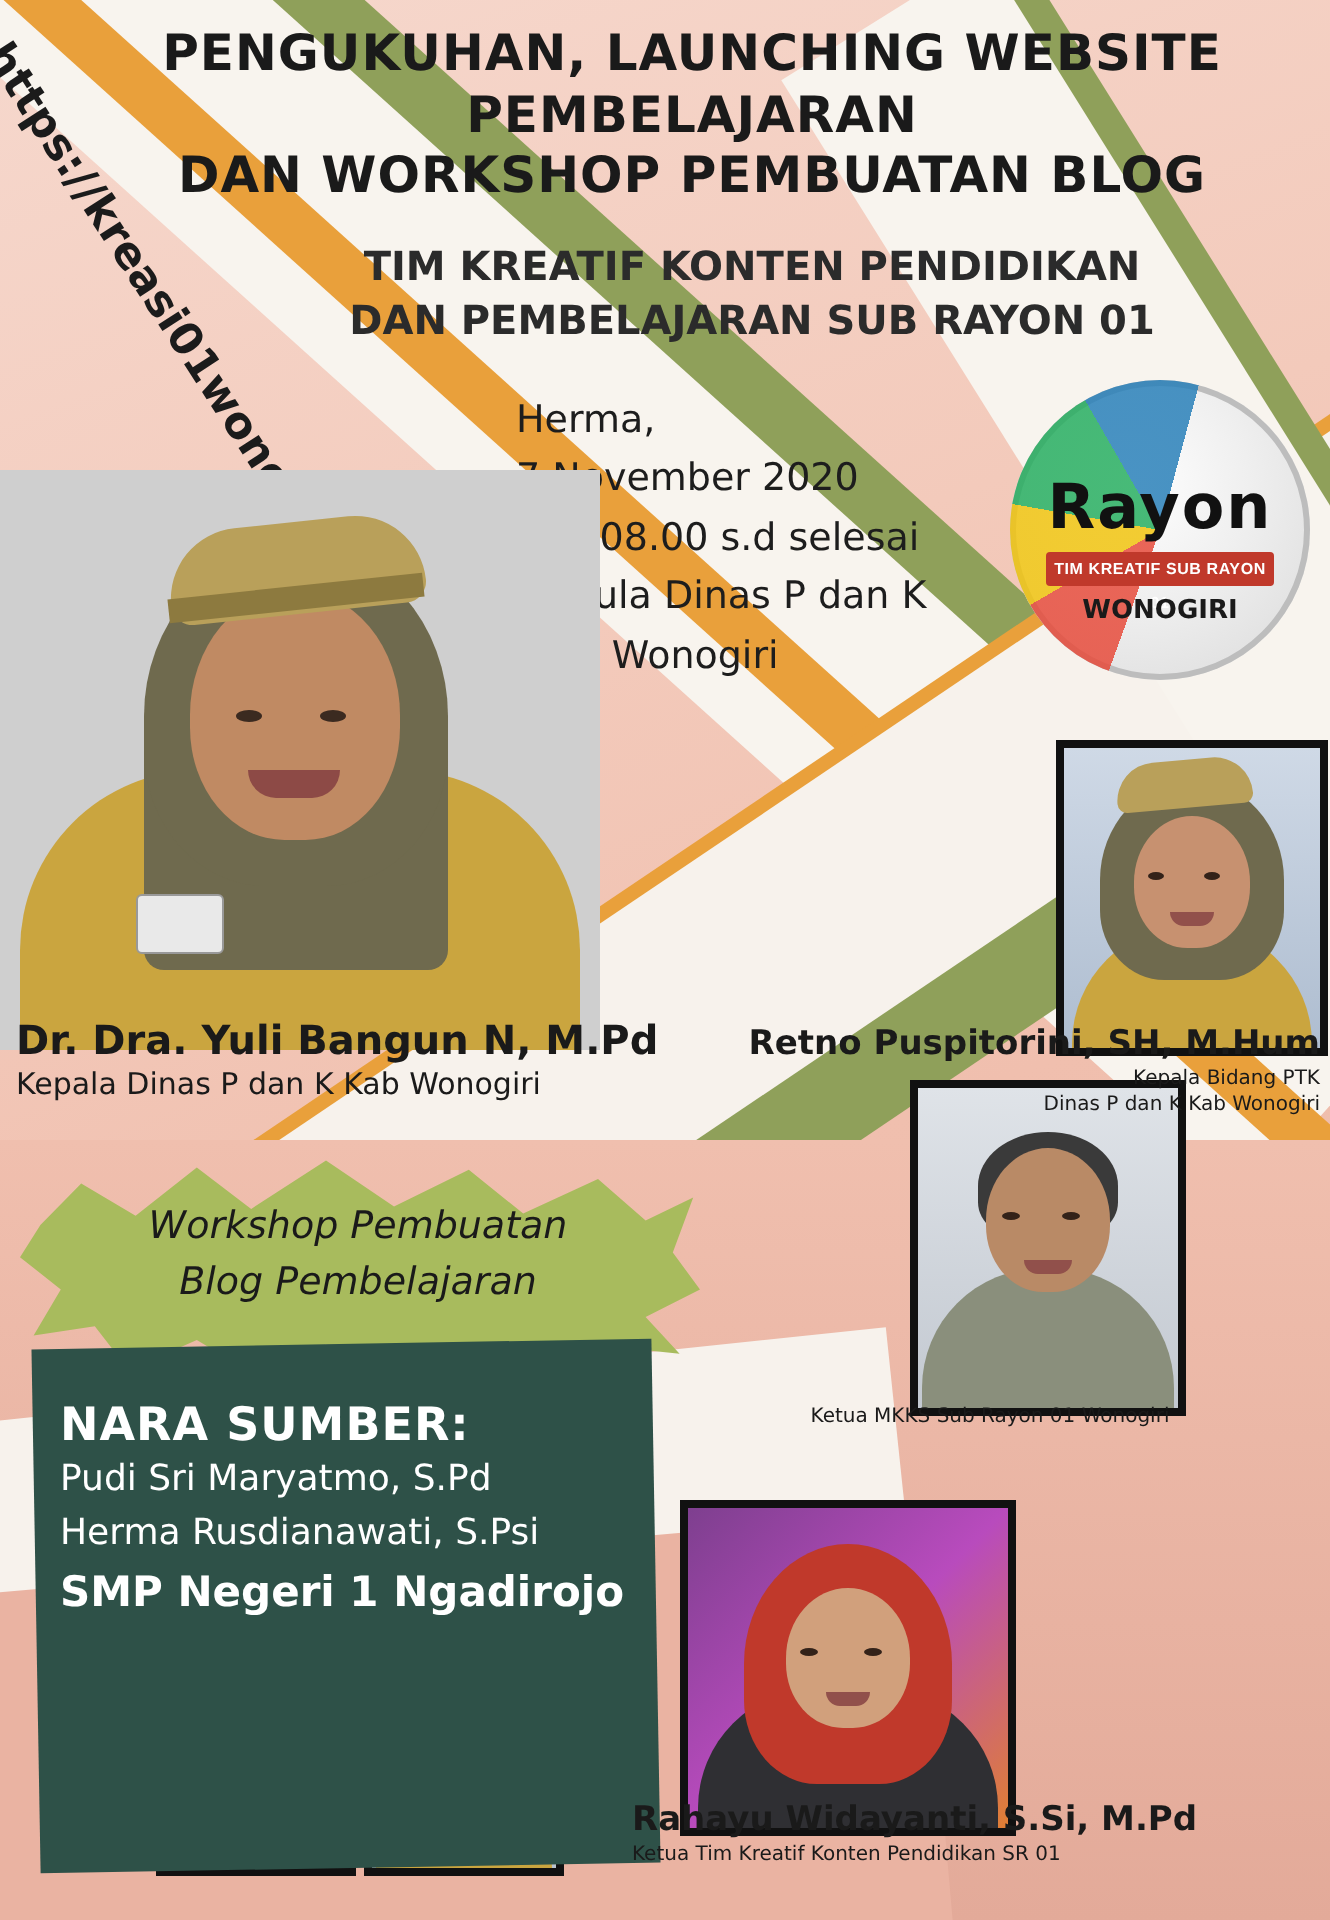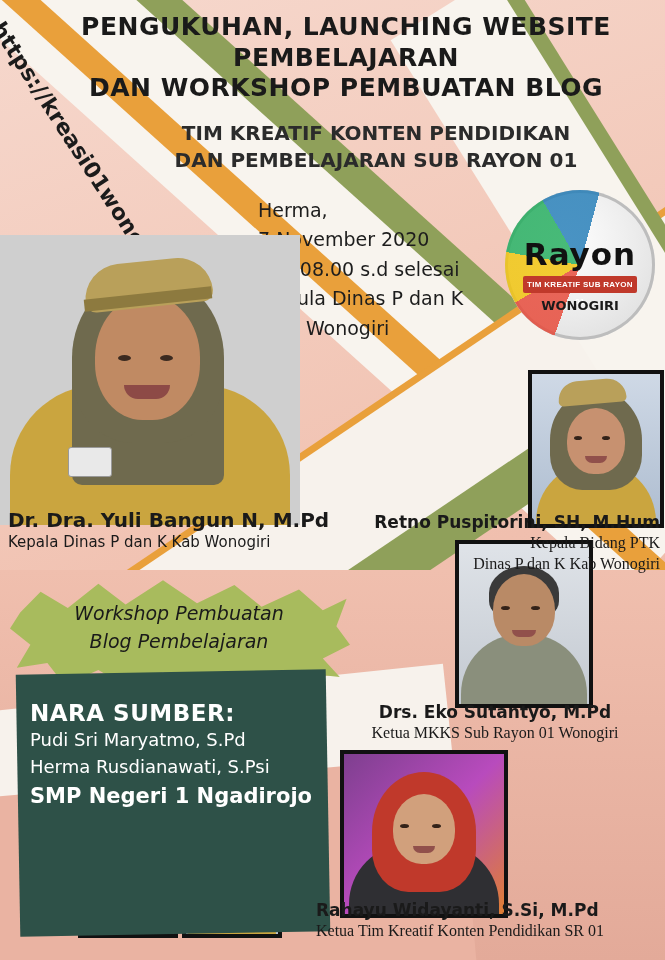--- a/index.html
+++ b/index.html
@@ -212,21 +212,21 @@
   }
   .cap .n{font-size:20px;font-weight:bold;line-height:1.25;}
   .cap .r{font-size:15px;line-height:1.3;}
 
   .cap-yuli{left:8px;top:508px;width:350px;}
   .cap-retno{left:330px;top:512px;width:330px;text-align:right;}
   .cap-eko{left:330px;top:702px;width:330px;text-align:center;}
   .cap-rahayu{left:316px;top:900px;width:345px;text-align:left;}
 
   .cap-retno .n,.cap-eko .n,.cap-rahayu .n{font-size:17px;}
-  .cap-retno .r,.cap-eko .r,.cap-rahayu .r{font-size:16px;font-family:Liberation Serif, serif;}
+  .cap-retno .r,.cap-eko .r,.cap-rahayu .r{font-size:10px;}
 
   
   .burst{
     position:absolute;left:10px;top:578px;width:340px;height:115px;z-index:8;
     background:#a8bb5d;
     clip-path:polygon(3% 30%,9% 12%,17% 26%,26% 5%,34% 23%,45% 2%,55% 22%,66% 6%,74% 25%,85% 10%,92% 28%,99% 18%,96% 42%,100% 58%,92% 70%,97% 86%,84% 82%,76% 96%,66% 82%,55% 99%,45% 82%,35% 96%,26% 80%,16% 93%,11% 74%,2% 78%,6% 58%,0% 44%);
   }
   .burst-txt{
     position:absolute;left:34px;top:600px;width:290px;z-index:9;text-align:center;
     font-family:"DejaVu Sans", sans-serif;font-style:italic;font-size:19px;line-height:1.45;color:#1a1a1a;
@@ -331,21 +331,20 @@
     <div class="gp-bg" style="background:linear-gradient(180deg,#dfe3e8,#c3c9d1);"></div>
     <div class="gp-body" style="width:126px;height:70px;background:#8a8f7c;"></div>
     <div class="gp-hair" style="width:70px;height:54px;top:22px;background:#3a3a3a;"></div>
     <div class="gp-head" style="width:62px;height:72px;top:30px;background:#b98a66;"></div>
     <div class="gp-eye" style="width:9px;height:4px;left:42px;top:62px;"></div>
     <div class="gp-eye" style="width:9px;height:4px;left:72px;top:62px;"></div>
     <div class="gp-mouth" style="width:24px;height:7px;top:86px;"></div>
   </div>
 
   <div class="cap cap-eko">
-    <div class="n">Drs. Eko Sutantyo, M.Pd</div>
     <div class="r">Ketua MKKS Sub Rayon 01 Wonogiri</div>
   </div>
 
   <div class="photo framed p-rahayu">
     <div class="gp-bg" style="background:linear-gradient(135deg,#7e3f8f,#b84bbd 50%,#e07f33);"></div>
     <div class="gp-body" style="width:150px;height:70px;background:#2f2f33;"></div>
     <div class="gp-hair" style="width:104px;height:120px;top:18px;background:#c0392b;"></div>
     <div class="gp-head" style="width:62px;height:70px;top:40px;background:#d1a07c;"></div>
     <div class="gp-eye" style="width:9px;height:4px;left:56px;top:70px;"></div>
     <div class="gp-eye" style="width:9px;height:4px;left:88px;top:70px;"></div>

